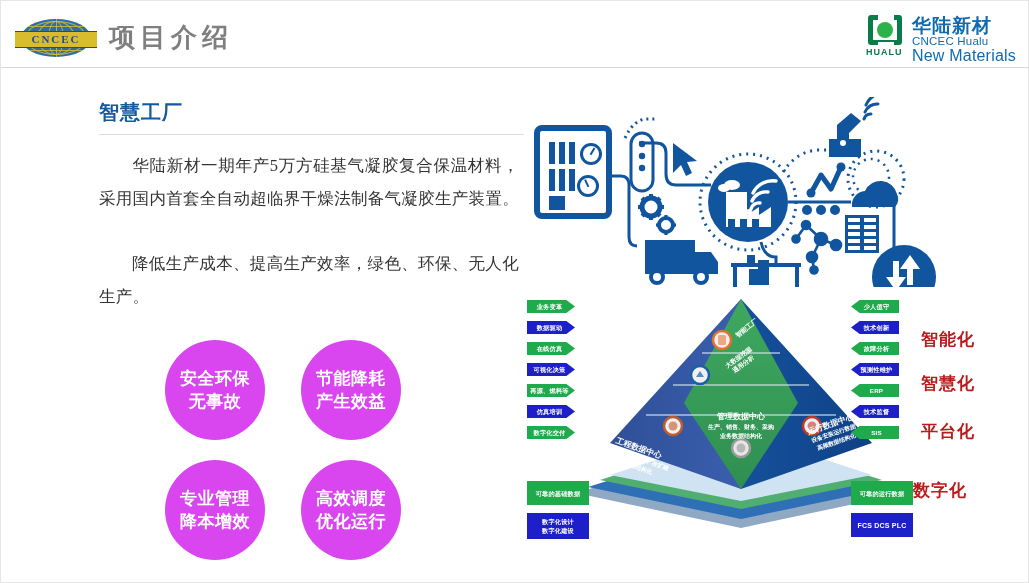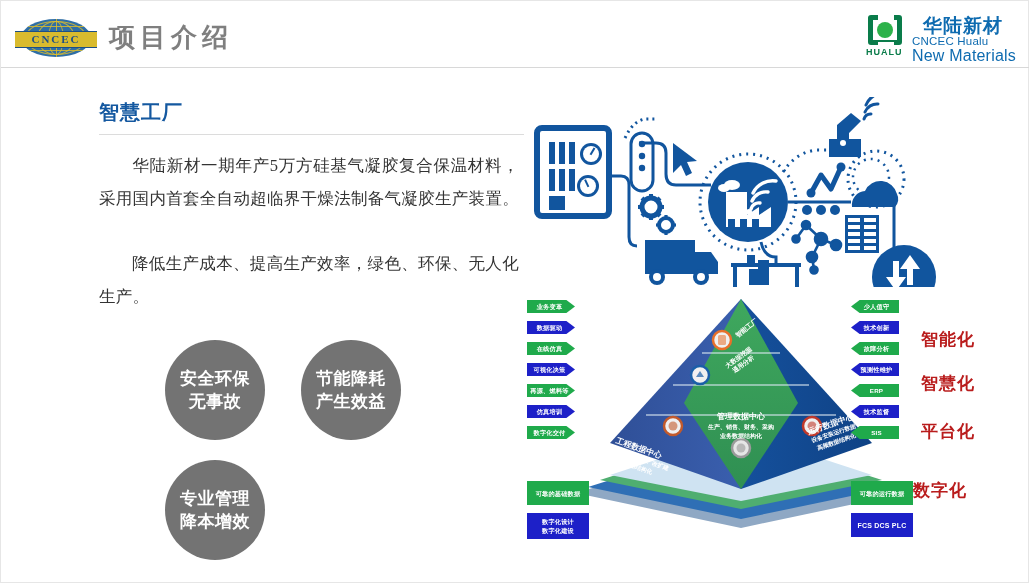--- a/index.html
+++ b/index.html
@@ -34,35 +34,35 @@
   .hualu{position:absolute;right:12px;top:12px;width:152px;height:46px;}
   .hualu-mark{position:absolute;left:0;top:2px;width:40px;height:32px;}
   .hualu-mark .brk{position:absolute;left:2px;top:0;width:34px;height:30px;
      border:5px solid #0a7c4a;border-left-color:#0a7c4a;border-radius:3px;
      box-sizing:border-box;}
   .hualu-mark .notchL{position:absolute;left:12px;top:-2px;width:16px;height:7px;background:#fff;}
   .hualu-mark .notchB{position:absolute;left:12px;bottom:-2px;width:16px;height:7px;background:#fff;}
   .hualu-mark .dot{position:absolute;left:11px;top:7px;width:16px;height:16px;border-radius:50%;
      background:#2db24a;}
   .hualu-sub{position:absolute;left:0;top:34px;font-size:9px;font-weight:bold;color:#0a7c4a;letter-spacing:1px;}
-  .hualu-cn{position:absolute;left:46px;top:0px;font-size:19px;font-weight:bold;color:#0e6bb0;letter-spacing:1px;margin-left:11px;}
+  .hualu-cn{position:absolute;left:46px;top:0px;font-size:19px;font-weight:bold;color:#0e6bb0;letter-spacing:1px;}
   .hualu-en1{position:absolute;left:46px;top:22px;font-size:11.5px;color:#0e6bb0;letter-spacing:.2px;}
   .hualu-en2{position:absolute;left:46px;top:34px;font-size:16px;color:#0e6bb0;letter-spacing:.2px;}
 
   
   .sec-title{position:absolute;left:98px;top:98px;font-size:20px;font-weight:bold;color:#1458a0;letter-spacing:1px;}
   .sec-rule{position:absolute;left:98px;top:133px;width:425px;height:1px;background:#dcdcdc;}
 
   .para{position:absolute;left:98px;width:420px;font-size:16.5px;color:#333;line-height:33px;
      letter-spacing:.3px;text-align:justify;font-family:Liberation Serif, serif;}
   .para1{top:148px;}
   .para2{top:246px;}
 
   
-  .circle{position:absolute;width:100px;height:100px;border-radius:50%;background:#737373;
+  .circle{position:absolute;width:100px;height:100px;border-radius:50%;background:#d946ef;
      color:#fff;font-size:17px;font-weight:bold;line-height:23px;text-align:center;
      display:flex;align-items:center;justify-content:center;letter-spacing:.5px;}
   .c1{left:164px;top:339px;}
   .c2{left:300px;top:339px;}
   .c3{left:164px;top:459px;}
   .c4{left:300px;top:459px;}
 
   
   .iot{position:absolute;left:520px;top:96px;width:500px;height:190px;}
 
@@ -146,20 +146,26 @@
   <div class="circle c2">
     <div>
       <div>节能降耗</div>
       <div>产生效益</div>
     </div>
   </div>
   <div class="circle c3">
     <div>
       <div>专业管理</div>
       <div>降本增效</div>
+    </div>
+  </div>
+  <div class="circle c4">
+    <div>
+      <div>高效调度</div>
+      <div>优化运行</div>
     </div>
   </div>
 
   <div class="iot">
     <svg width="500" height="190" viewBox="0 0 500 190">
       <g fill="#11559e" stroke="none">
 
         <g>
           <rect x="16" y="31" width="72" height="88" rx="5" fill="none" stroke="#11559e" stroke-width="6"></rect>
           <rect x="28" y="45" width="6" height="22"></rect>

